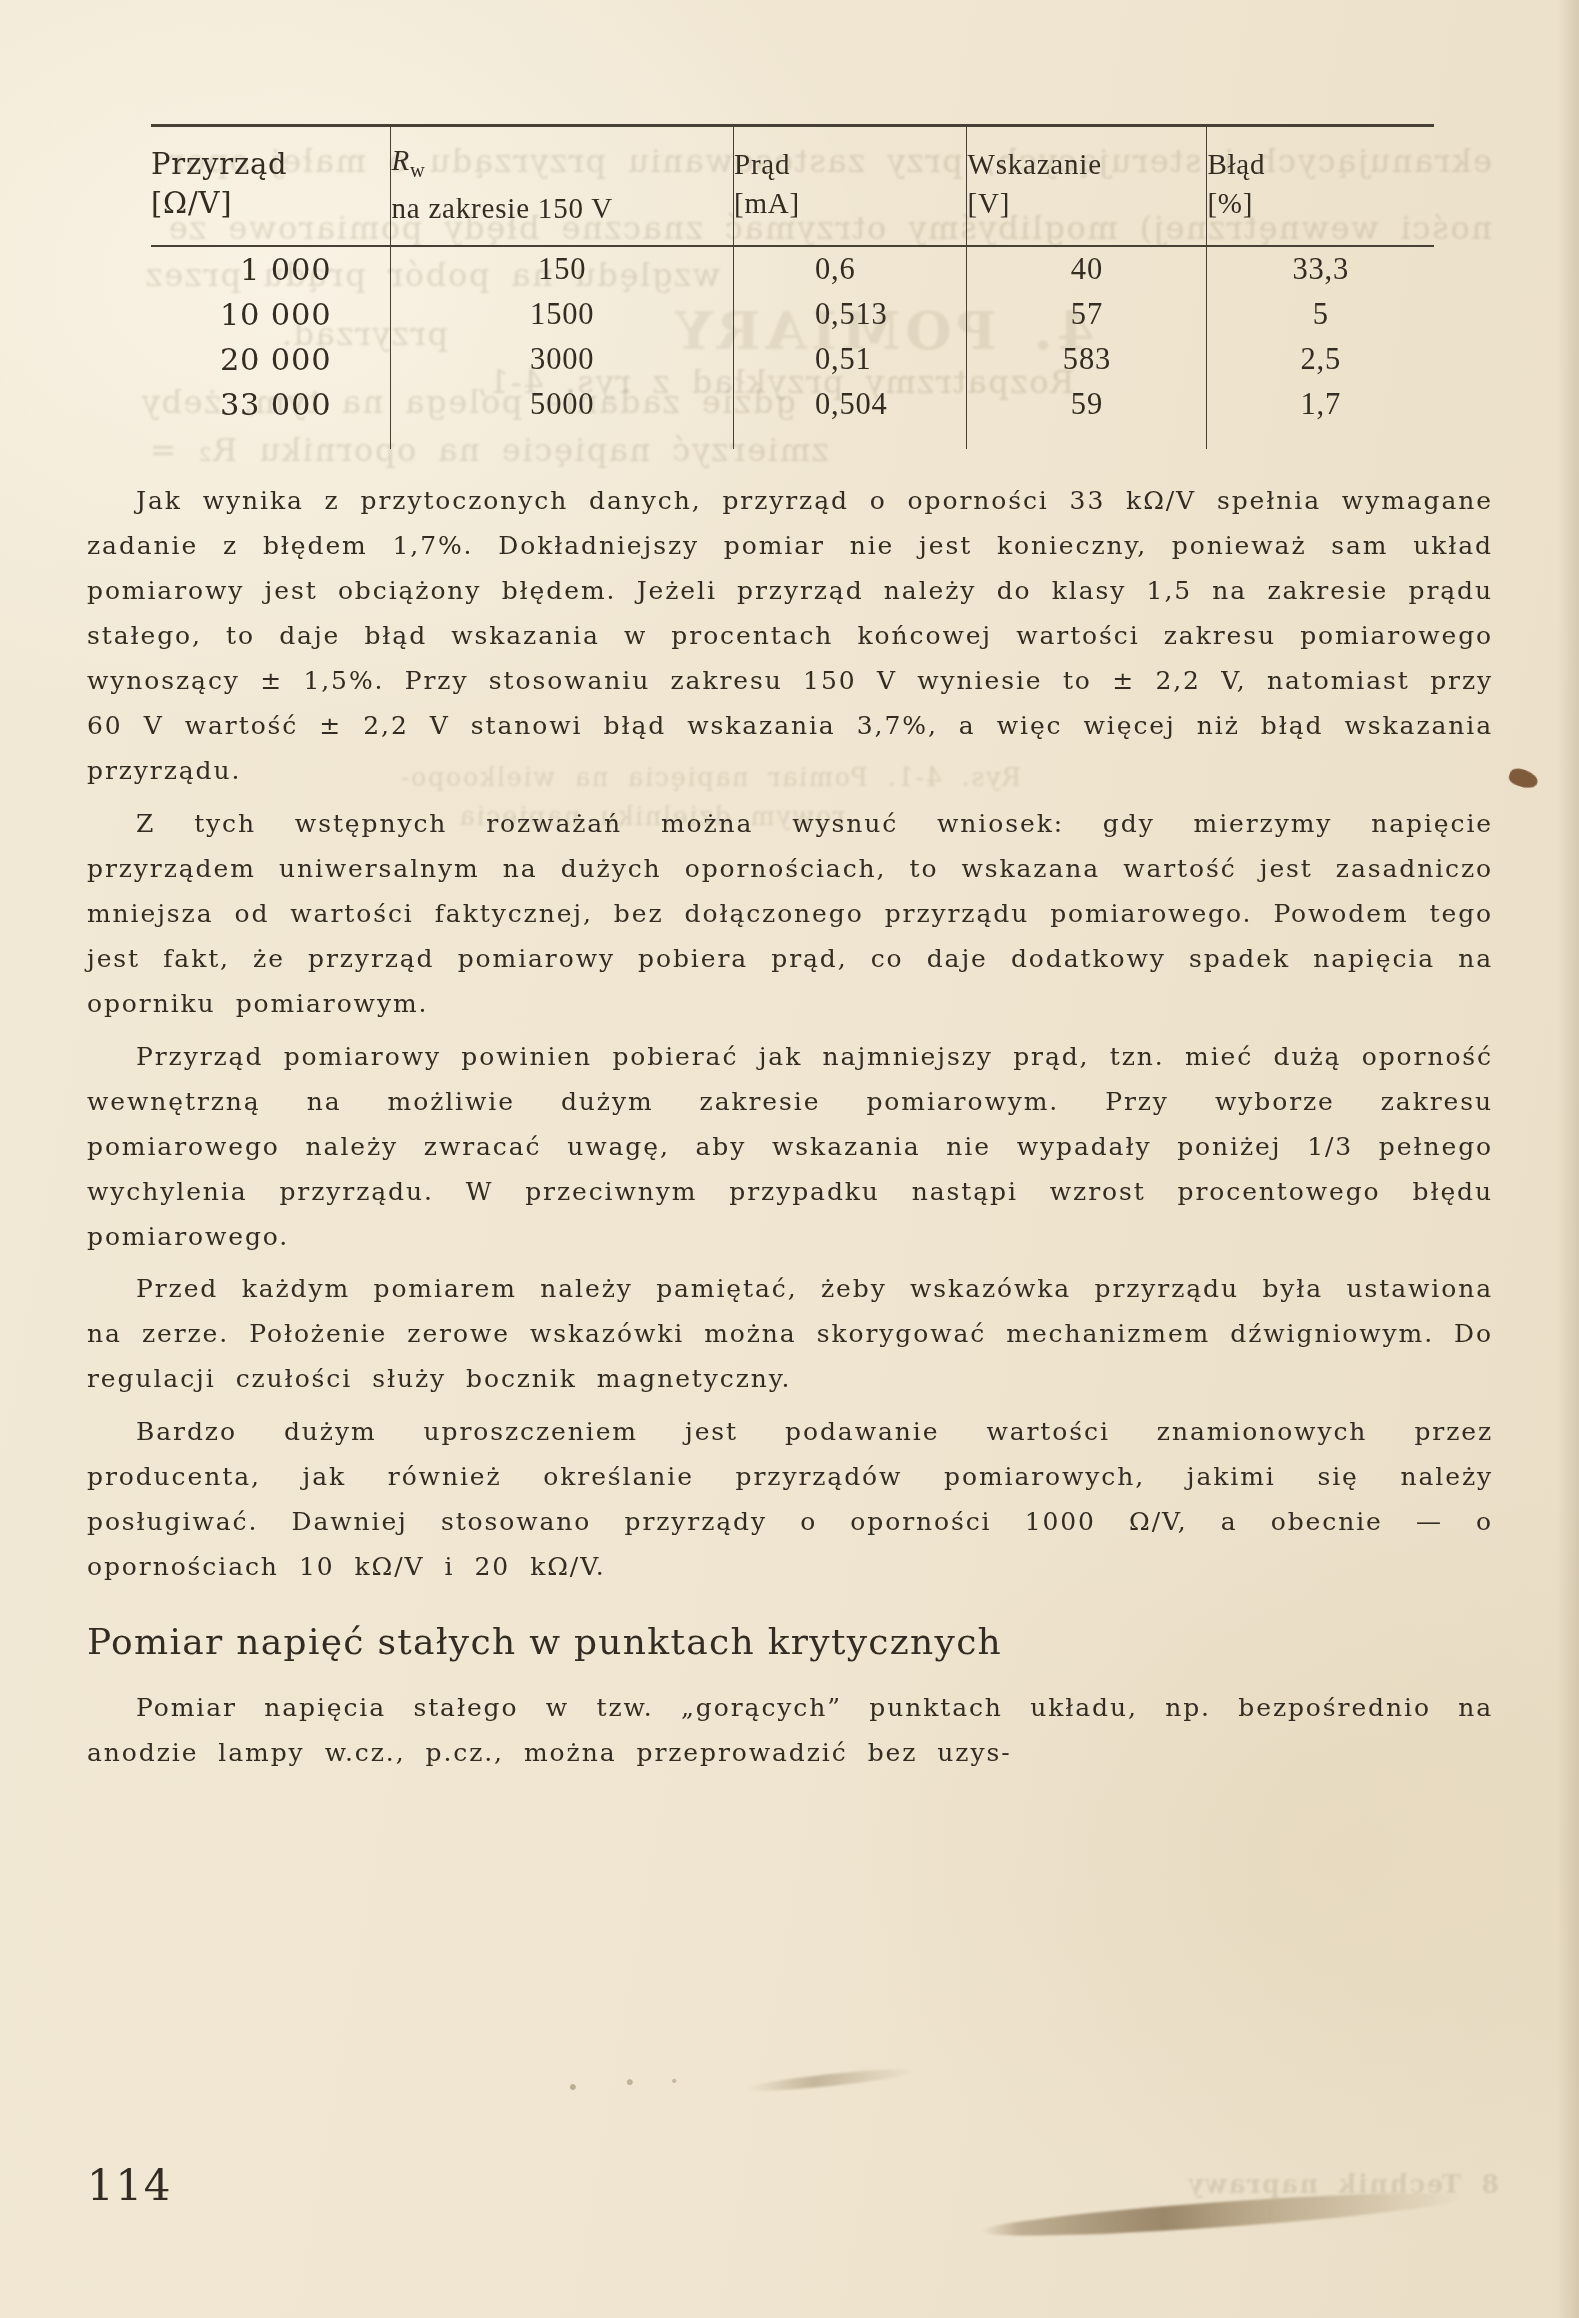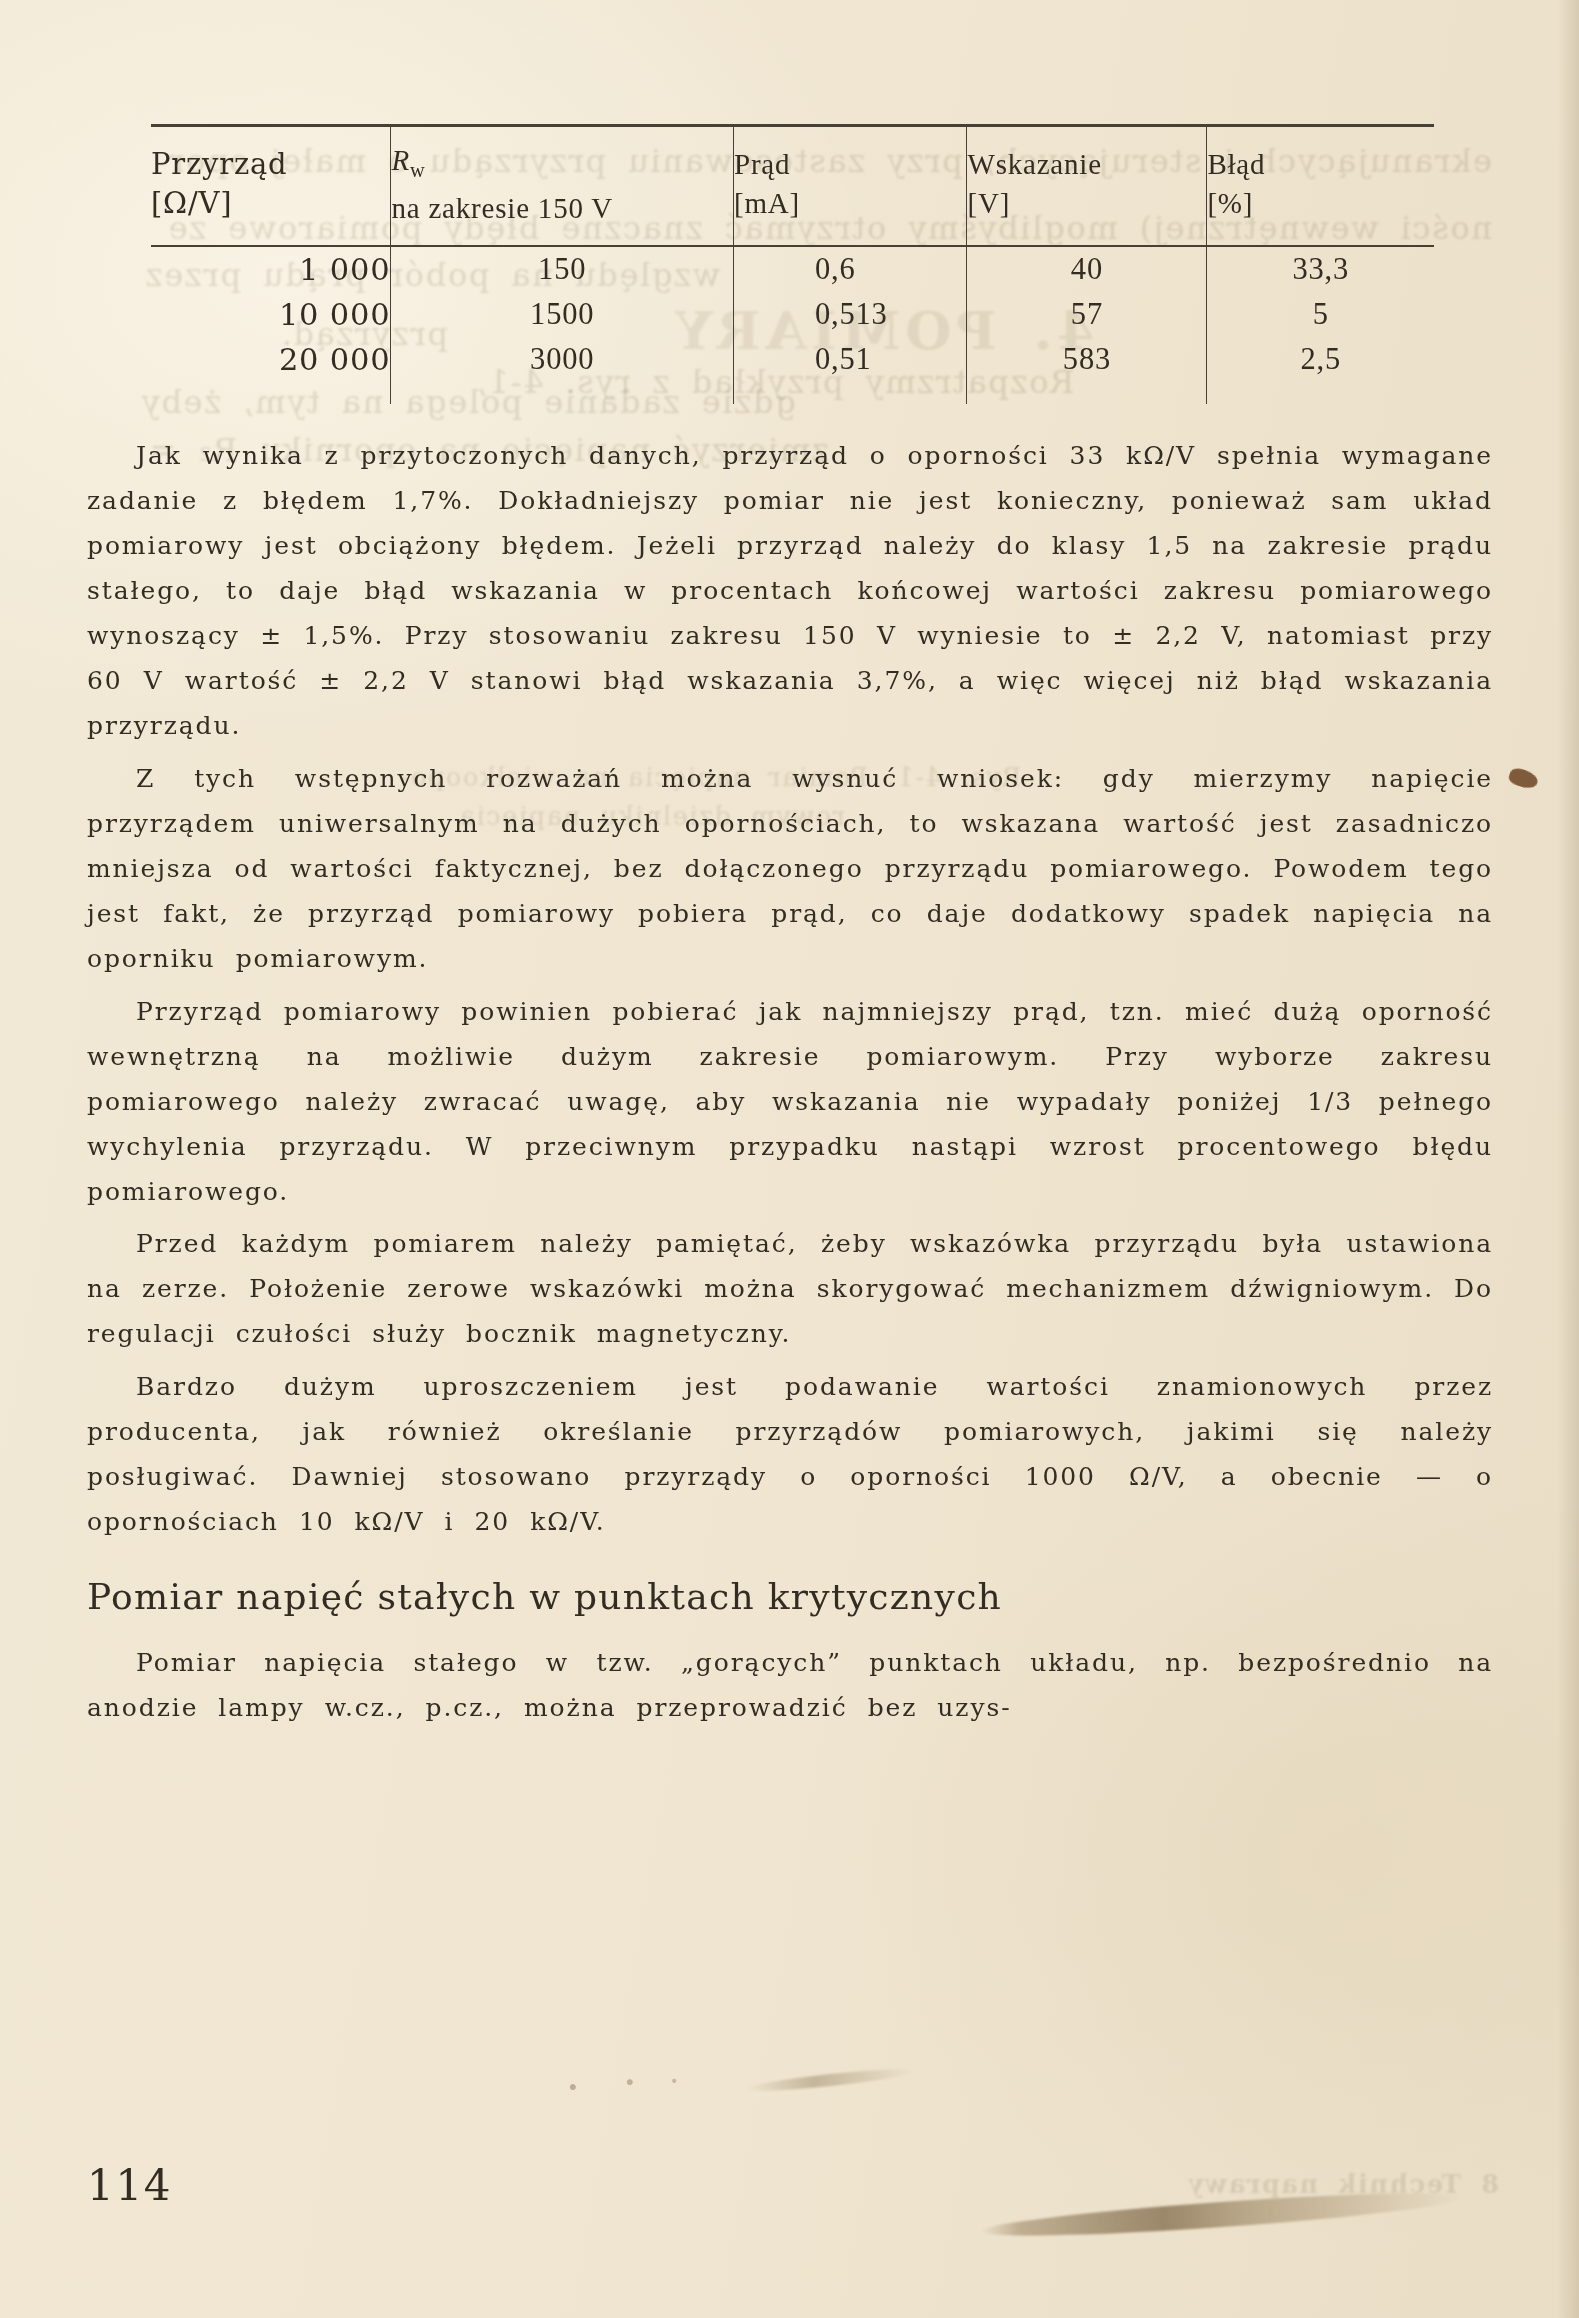--- a/index.html
+++ b/index.html
@@ -32,21 +32,21 @@
   table.meas th{
     font-weight:normal;font-size:29px;line-height:39px;letter-spacing:0.8px;
     padding:13.6px 0 17px;text-align:left;vertical-align:middle;
     border-bottom:2.5px solid #474035;
   }
   table.meas th+th, table.meas td+td{border-left:1.7px solid #474035;font-family:Liberation Serif, serif;}
   table.meas td{
     font-size:30.5px;height:45px;letter-spacing:0.8px;
     text-align:center;vertical-align:middle;padding:0;
   }
-  table.meas td.num-right{text-align:right;}
+  table.meas td.num-right{text-align:right;padding-right:59px;}
   table.meas td.num-left{text-align:left;padding-left:81px;}
   table.meas tr.spacer td{height:22px;}
   .rw i{font-style:italic;}
   .rw sub{font-size:20.4px;}
 
   
   p.body-par{
     margin:0 0 7.6px;font-size:25px;line-height:45px;
     text-align:justify;text-indent:49px;
     letter-spacing:1.9px;word-spacing:10.2px;
@@ -157,20 +157,27 @@
           <td>57</td>
           <td>5</td>
         </tr>
         <tr>
           <td class="num-right">20 000</td>
           <td>3000</td>
           <td class="num-left">0,51</td>
           <td>583</td>
           <td>2,5</td>
         </tr>
+        <tr>
+          <td class="num-right">33 000</td>
+          <td>5000</td>
+          <td class="num-left">0,504</td>
+          <td>59</td>
+          <td>1,7</td>
+        </tr>
         <tr class="spacer">
           <td></td>
             <td></td>
             <td></td>
             <td></td>
             <td></td>
         </tr>
       </tbody>
     </table>
 

